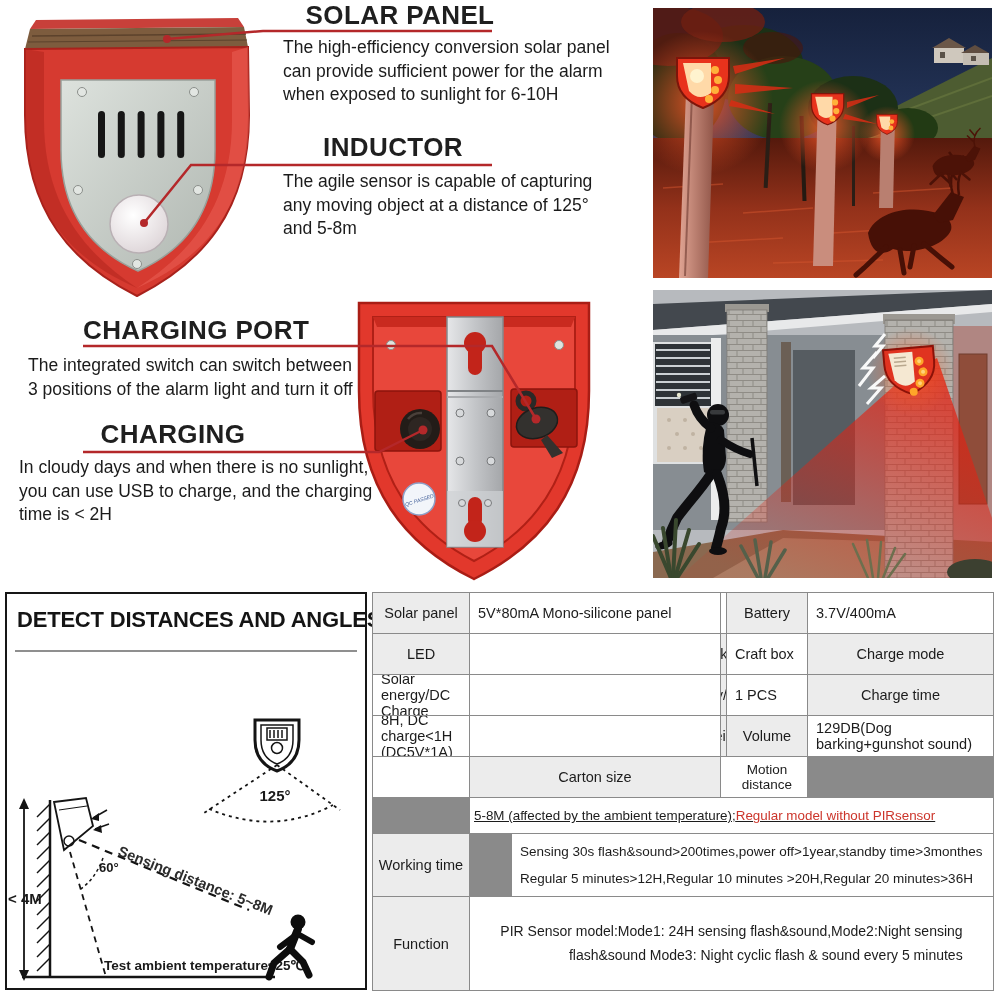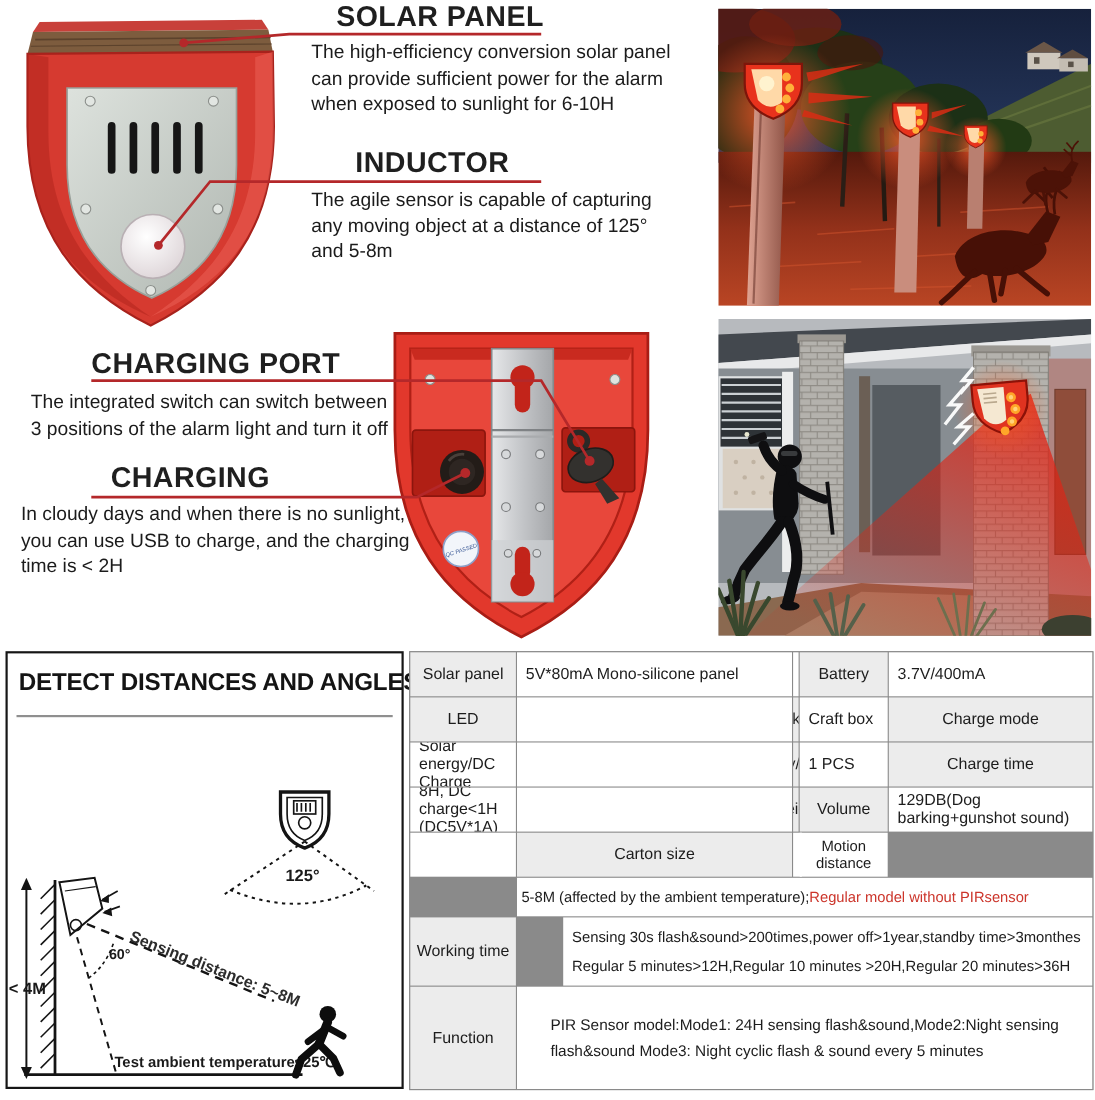--- a/index.html
+++ b/index.html
@@ -17,23 +17,23 @@
         display:grid;grid-template-columns:96px 250px 5px 80px 1fr;
         grid-template-rows:40px 40px 40px 40px 40px 35px 62px 1fr;
         gap:1px;background:#8a8a8a;border:1px solid #8a8a8a;
         font-size:14.5px;color:#1c1c1c;}
   .cell{background:#fff;display:flex;align-items:center;overflow:hidden;}
   .lbl{background:#ececec;justify-content:center;text-align:center;}
   .lbl.white{background:#fff;font-size:13.5px;}
   .val{padding-left:8px;}
   .spacer{background:#fff;}
   .full{grid-column:2/6;}
-  .motion-val{font-size:13.4px;padding-left:4px;white-space:nowrap;}
+  .motion-val{font-size:13.4px;padding-left:4px;white-space:nowrap;text-decoration:underline;}
   .working-val{font-size:13.5px;white-space:pre-line;line-height:2.0;margin-left:42px;}
-  .func-val{justify-content:center;text-align:left;white-space:pre-line;
+  .func-val{justify-content:center;text-align:right;white-space:pre-line;
             font-size:14px;line-height:1.65;padding:0 14px;}
   .red{color:#cc352b;text-align:center;}
 
   
   .dbox{position:absolute;left:5px;top:592px;width:358px;height:394px;
         border:2px solid #161616;background:#fff;z-index:20;}
   .dtitle{position:absolute;left:10px;top:13px;font-size:22px;font-weight:600;
           color:#141414;letter-spacing:-.2px;white-space:nowrap;}
   .dline{position:absolute;left:8px;right:8px;top:56px;border-top:2px solid #8f8f8f;}
   .dsvg{position:absolute;left:0;top:58px;}

